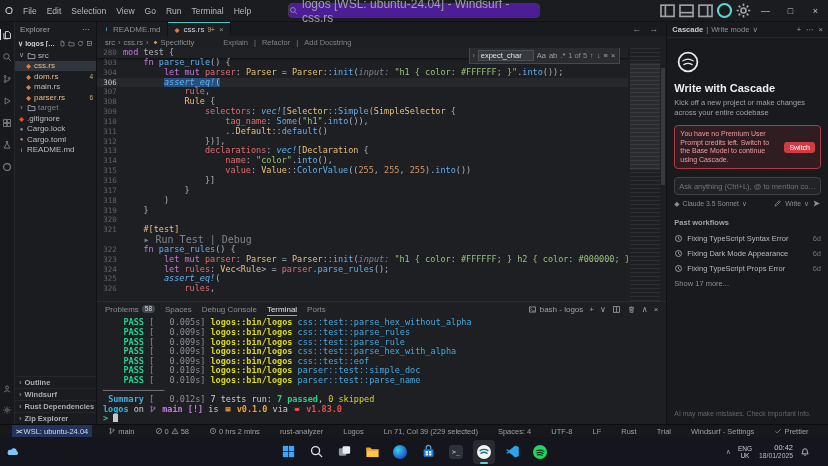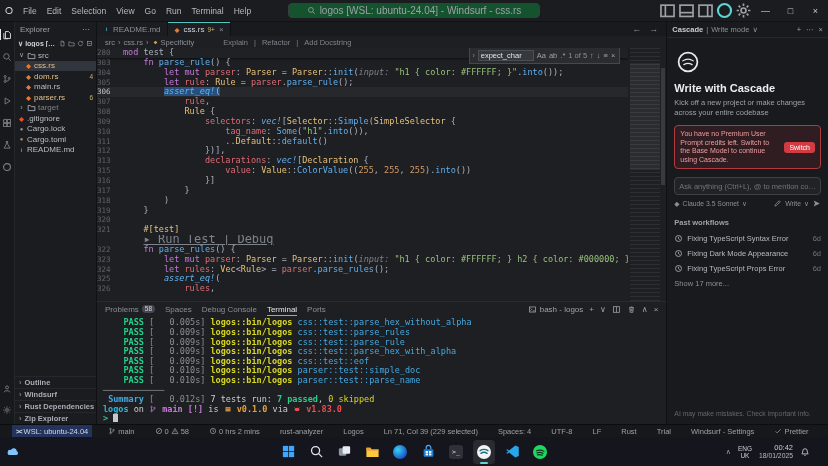--- a/index.html
+++ b/index.html
@@ -7,21 +7,21 @@
   body{font-family:"Liberation Sans",sans-serif;font-size:8.5px;color:#c6c9ce;-webkit-font-smoothing:antialiased;}
   .window{width:828px;height:466px;display:flex;flex-direction:column;background:#1e1f22;}
   .ic{display:inline-flex;width:9px;height:9px;flex:0 0 auto;align-items:center;justify-content:center;}
   .ic svg{width:100%;height:100%;display:block;}
 
   
   .titlebar{height:22px;background:#1b1c1f;border-bottom:1px solid #111214;display:flex;align-items:center;position:relative;flex:0 0 22px;}
   .app-logo{width:18px;display:flex;justify-content:center;color:#d8dadd;}
   .menus{display:flex;align-items:center;}
   .menu-item{padding:0 5px;font-size:8.5px;color:#b6b9c0;cursor:default;}
-  .title-search{position:absolute;left:50%;top:3px;transform:translateX(-50%);width:252px;height:15px;background:#14532d;border:1px solid #3a3c42;border-radius:4px;display:flex;align-items:center;justify-content:center;gap:4px;color:#9da1a8;font-size:10px;}
+  .title-search{position:absolute;left:50%;top:3px;transform:translateX(-50%);width:252px;height:15px;background:#4c1d95;border:1px solid #3a3c42;border-radius:4px;display:flex;align-items:center;justify-content:center;gap:4px;color:#9da1a8;font-size:12px;}
   .tb-right{margin-left:auto;display:flex;align-items:center;height:100%;}
   .tb-icon{width:19px;height:100%;display:flex;align-items:center;justify-content:center;color:#9da1a8;}
   .tb-icon.ring{color:#5fd4d0;}
   .winbtn{width:25px;height:100%;display:flex;align-items:center;justify-content:center;color:#c6c9ce;font-size:9px;}
 
   
   .main{flex:1;display:flex;min-height:0;}
   .activitybar{width:15px;background:#18191c;border-right:1px solid #26272b;display:flex;flex-direction:column;align-items:center;padding-top:6px;gap:9px;}
   .act-item{width:15px;height:13px;display:flex;align-items:center;justify-content:center;color:#7c8188;position:relative;}
   .act-item .ic{width:10px;height:10px;}
@@ -67,36 +67,36 @@
   .crumbrow{height:12px;display:flex;align-items:center;gap:3px;padding-left:8px;font-size:7.5px;color:#8b8f97;flex:0 0 12px;}
   .crumb{display:flex;align-items:center;gap:2px;}
   .sym-ic{color:#d8a35a;}
   .lens{display:flex;gap:6px;margin-left:26px;color:#7e838b;}
   .lens span{cursor:default;}
 
   
   .code-wrap{flex:1;position:relative;overflow:hidden;min-height:0;}
   .code{position:absolute;inset:0 38px 0 0;font-family:"DejaVu Sans Mono",monospace;font-size:8.5px;line-height:9.85px;}
   .cl{display:flex;height:9.85px;white-space:pre;}
-  .cl .ln{flex:0 0 26px;text-align:left;padding-right:0;color:#5c626b;font-size:7.5px;}
+  .cl .ln{flex:0 0 26px;text-align:center;padding-right:0;color:#5c626b;font-size:7.5px;}
   .cl .tx{flex:1;overflow:hidden;}
   .cl.sticky{background:#202124;box-shadow:0 1px 2px rgba(0,0,0,.55);}
   .cl.cur{background:rgba(255,255,255,.045);}
   .cl.cur .ln{color:#c3c7cd;}
   .c-kw{color:#c678dd;}
   .c-ty{color:#e5c07b;}
   .c-fnc{color:#61afef;}
   .c-mac{color:#61afef;font-style:italic;}
   .c-str{color:#98c379;}
   .c-num{color:#d19a66;}
   .c-prop{color:#e06c75;}
   .c-pun{color:#abb2bf;}
   .c-inlay{color:#7d838d;font-style:italic;}
   .c-attr{color:#e5c07b;}
-  .c-lens{color:#7e838b;font-size:12px;text-decoration:underline;}
+  .c-lens{color:#7e838b;font-size:10px;}
   .selhl{background:#28507c;}
   .minimap{position:absolute;top:0;bottom:0;right:6px;width:30px;background:
     repeating-linear-gradient(to bottom, rgba(255,255,255,.07) 0 1.5px, transparent 1.5px 4px);}
   .minimap::after{content:'';position:absolute;left:0;right:0;top:6%;height:42%;background:rgba(255,255,255,.06);}
   .vscroll{position:absolute;top:0;bottom:0;right:0;width:6px;}
   .vscroll .thumb{position:absolute;left:1px;right:1px;top:8%;height:46%;background:rgba(255,255,255,.12);}
   .find{position:absolute;top:0;right:46px;height:16px;background:#2b2c30;border:1px solid #45484e;border-top:none;display:flex;align-items:center;gap:3px;padding:0 4px 0 2px;font-size:7.5px;color:#b6b9c0;z-index:5;}
   .find .grip{color:#8b8f97;font-size:7px;}
   .find input{width:56px;height:11px;background:#35383d;border:1px solid #4a4e55;color:#e3e6ea;font-size:7.5px;font-family:"Liberation Sans",sans-serif;padding:0 2px;outline:none;}
   .find .tog{color:#9da1a8;}
@@ -480,29 +480,29 @@
             <span>Refactor</span>
             <span>|</span>
             <span>Add Docstring</span>
           </span>
       </div>
       <div class="code-wrap">
         <div class="code" id="code">
             <div class="cl sticky"><span class="ln">280</span><span class="tx"><span class="c-kw">mod </span><span class="c-pun">test</span><span class="c-pun"> {</span></span></div>
             <div class="cl"><span class="ln">303</span><span class="tx"><span class="c-pun">    </span><span class="c-kw">fn </span><span class="c-fnc">parse_rule</span><span class="c-pun">() {</span></span></div>
             <div class="cl"><span class="ln">304</span><span class="tx"><span class="c-pun">        </span><span class="c-kw">let </span><span class="c-kw">mut </span><span class="c-prop">parser</span><span class="c-pun">: </span><span class="c-ty">Parser</span><span class="c-pun"> = </span><span class="c-ty">Parser</span><span class="c-pun">::</span><span class="c-fnc">init</span><span class="c-pun">(</span><span class="c-inlay">input: </span><span class="c-str">"h1 { color: #FFFFFF; }"</span><span class="c-pun">.</span><span class="c-fnc">into</span><span class="c-pun">());</span></span></div>
-            <div class="cl"><span class="ln">305</span><span class="tx"><span class="c-pun">        </span><span class="c-kw">let </span><span class="c-prop">rule</span><span class="c-pun">: </span><span class="c-ty">Rule</span><span class="c-pun"> = </span><span class="c-prop">parser</span><span class="c-pun">.</span><span class="c-fnc">parse_rule</span><span class="c-pun">();</span></span></div>
             <div class="cl cur"><span class="ln">306</span><span class="tx"><span class="c-pun">        </span><span class="c-mac selhl">assert_eq!</span><span class="c-pun selhl">(</span></span></div>
             <div class="cl"><span class="ln">307</span><span class="tx"><span class="c-pun">            </span><span class="c-prop">rule</span><span class="c-pun">,</span></span></div>
             <div class="cl"><span class="ln">308</span><span class="tx"><span class="c-pun">            </span><span class="c-ty">Rule</span><span class="c-pun"> {</span></span></div>
             <div class="cl"><span class="ln">309</span><span class="tx"><span class="c-pun">                </span><span class="c-prop">selectors</span><span class="c-pun">: </span><span class="c-mac">vec!</span><span class="c-pun">[</span><span class="c-ty">Selector</span><span class="c-pun">::</span><span class="c-fnc">Simple</span><span class="c-pun">(</span><span class="c-ty">SimpleSelector</span><span class="c-pun"> {</span></span></div>
             <div class="cl"><span class="ln">310</span><span class="tx"><span class="c-pun">                    </span><span class="c-prop">tag_name</span><span class="c-pun">: </span><span class="c-fnc">Some</span><span class="c-pun">(</span><span class="c-str">"h1"</span><span class="c-pun">.</span><span class="c-fnc">into</span><span class="c-pun">()),</span></span></div>
             <div class="cl"><span class="ln">311</span><span class="tx"><span class="c-pun">                    </span><span class="c-pun">..</span><span class="c-ty">Default</span><span class="c-pun">::</span><span class="c-fnc">default</span><span class="c-pun">()</span></span></div>
             <div class="cl"><span class="ln">312</span><span class="tx"><span class="c-pun">                </span><span class="c-pun">})],</span></span></div>
             <div class="cl"><span class="ln">313</span><span class="tx"><span class="c-pun">                </span><span class="c-prop">declarations</span><span class="c-pun">: </span><span class="c-mac">vec!</span><span class="c-pun">[</span><span class="c-ty">Declaration</span><span class="c-pun"> {</span></span></div>
+            <div class="cl"><span class="ln">314</span><span class="tx"><span class="c-pun">                    </span><span class="c-prop">name</span><span class="c-pun">: </span><span class="c-str">"color"</span><span class="c-pun">.</span><span class="c-fnc">into</span><span class="c-pun">(),</span></span></div>
             <div class="cl"><span class="ln">315</span><span class="tx"><span class="c-pun">                    </span><span class="c-prop">value</span><span class="c-pun">: </span><span class="c-ty">Value</span><span class="c-pun">::</span><span class="c-fnc">ColorValue</span><span class="c-pun">((</span><span class="c-num">255</span><span class="c-pun">, </span><span class="c-num">255</span><span class="c-pun">, </span><span class="c-num">255</span><span class="c-pun">)</span><span class="c-pun">.</span><span class="c-fnc">into</span><span class="c-pun">())</span></span></div>
             <div class="cl"><span class="ln">316</span><span class="tx"><span class="c-pun">                </span><span class="c-pun">}]</span></span></div>
             <div class="cl"><span class="ln">317</span><span class="tx"><span class="c-pun">            </span><span class="c-pun">}</span></span></div>
             <div class="cl"><span class="ln">318</span><span class="tx"><span class="c-pun">        </span><span class="c-pun">)</span></span></div>
             <div class="cl"><span class="ln">319</span><span class="tx"><span class="c-pun">    </span><span class="c-pun">}</span></span></div>
             <div class="cl"><span class="ln">320</span><span class="tx"></span></div>
             <div class="cl"><span class="ln">321</span><span class="tx"><span class="c-pun">    </span><span class="c-attr">#[test]</span></span></div>
             <div class="cl"><span class="ln"></span><span class="tx"><span class="c-pun">    </span><span class="c-lens">▸ Run Test</span><span class="c-lens"> | </span><span class="c-lens">Debug</span></span></div>
             <div class="cl"><span class="ln">322</span><span class="tx"><span class="c-pun">    </span><span class="c-kw">fn </span><span class="c-fnc">parse_rules</span><span class="c-pun">() {</span></span></div>
             <div class="cl"><span class="ln">323</span><span class="tx"><span class="c-pun">        </span><span class="c-kw">let </span><span class="c-kw">mut </span><span class="c-prop">parser</span><span class="c-pun">: </span><span class="c-ty">Parser</span><span class="c-pun"> = </span><span class="c-ty">Parser</span><span class="c-pun">::</span><span class="c-fnc">init</span><span class="c-pun">(</span><span class="c-inlay">input: </span><span class="c-str">"h1 { color: #FFFFFF; } h2 { color: #000000; }"</span></span></div>

